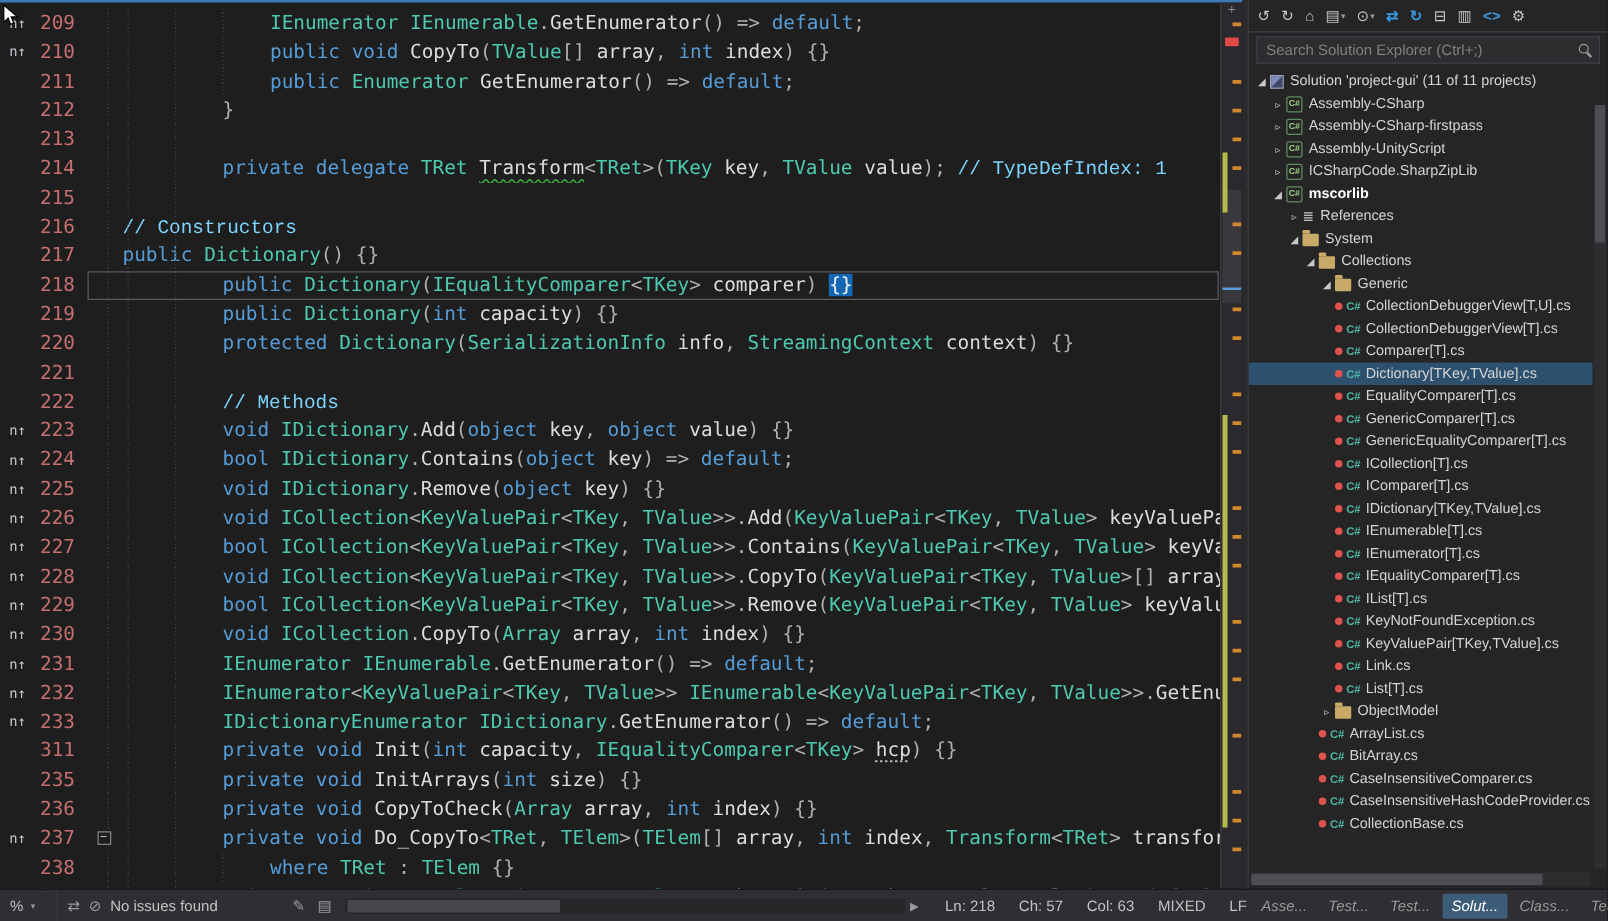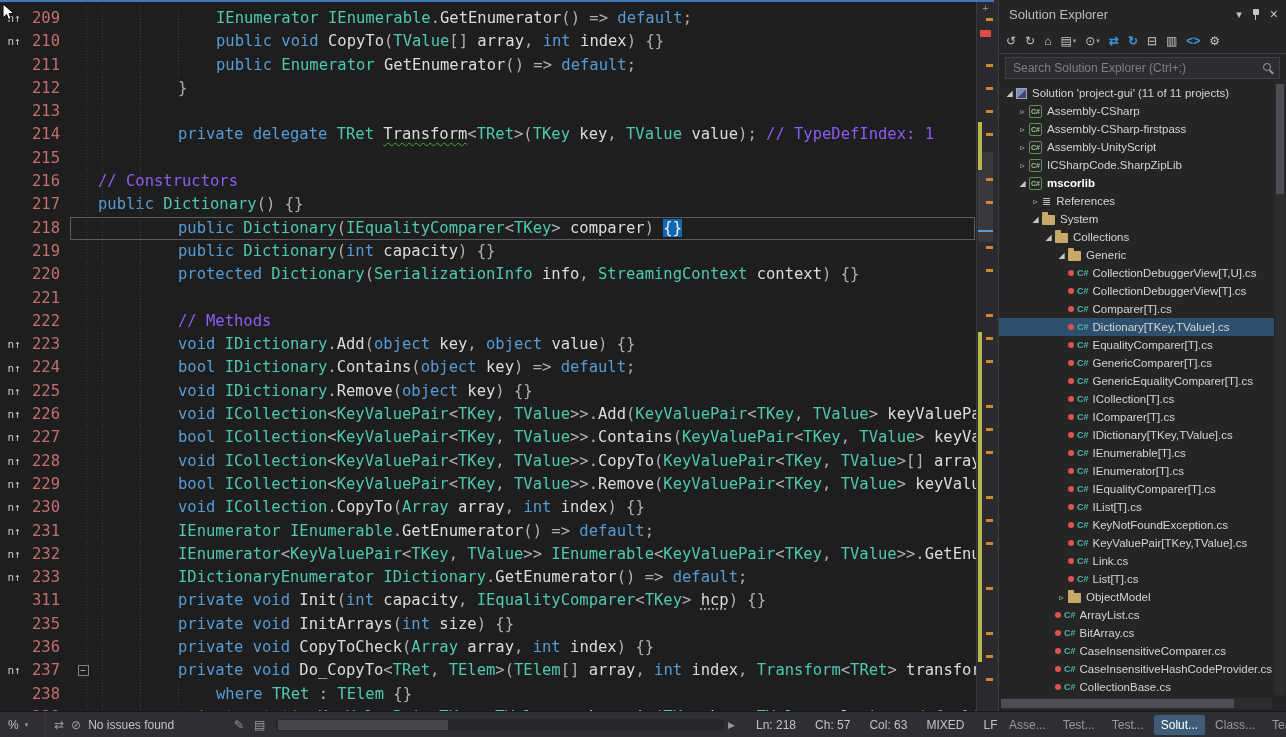--- a/index.html
+++ b/index.html
@@ -24,21 +24,21 @@
                  font:15.5px/23.3px "DejaVu Sans Mono",monospace; color:#dcdcdc; }
   .code-inner  { display:inline-block; white-space:pre; }
   .guide       { position:absolute; top:0; bottom:0; width:1px;
                  background:repeating-linear-gradient(to bottom,#3e3e3e 0 1px,transparent 1px 3px); }
   .cur-box     { position:absolute; left:70px; right:1px; top:0; bottom:0;
                  border:1px solid #5a5a5f; pointer-events:none; }
   .tk-k  { color:#569cd6; }
   .tk-t  { color:#4ec9b0; }
   .tk-p  { color:#dcdcdc; }
   .tk-o  { color:#b0b0b0; }
-  .tk-c  { color:#8b5cf6; }
+  .tk-c  { color:#7dd3fc;font-family:Liberation Mono, monospace; }
   .tk-sel{ background:#1468b3; color:#eef3f8; }
   .tk-sq { color:#dcdcdc; text-decoration:underline; text-decoration-style:wavy;
            text-decoration-color:#3fae3f; text-decoration-thickness:1px; text-underline-offset:3px; }
   .tk-u  { color:#dcdcdc; text-decoration:underline dotted #b8b8b8; text-underline-offset:3px; }
 
   
   .v-scroll { position:absolute; right:0; top:0; bottom:0; width:18px; background:#2a2a2e; border-left:1px solid #3a3a3e; }
   .sb-grip  { position:absolute; top:0; left:0; right:0; height:13px; text-align:center;
               color:#8a8a90; font-size:11px; line-height:13px; }
   .sb-thumb { position:absolute; left:1px; right:1px; top:150px; height:90px; background:rgba(200,200,200,.10); }
@@ -113,21 +113,21 @@
   .issues-box { position:absolute; left:54px; top:0; bottom:0; display:flex; align-items:center; gap:7px; }
   .dim-ico { color:#9a9aa0; font-size:12px; }
   .edit-icons { position:absolute; left:234px; top:0; bottom:0; display:flex; align-items:center; gap:10px; }
   .h-scroll { position:absolute; left:276px; top:7px; width:448px; height:12px; background:#27272a; }
   .h-thumb  { position:absolute; left:2px; top:1px; bottom:1px; width:170px; background:#46464c; }
   .h-arrow  { position:absolute; left:728px; top:0; bottom:0; display:flex; align-items:center;
               color:#9a9a9a; font-size:9px; }
   .pos-box { position:absolute; left:756px; top:0; bottom:0; display:flex; align-items:center; gap:19px; }
   .panel-tabs { position:absolute; left:1000px; right:0; top:0; bottom:0; display:flex;
                 align-items:center; gap:3px; padding-left:2px; }
-  .se-tab { padding:3px 7px; color:#999999; border-radius:2px; }
+  .se-tab { padding:3px 7px; color:#999999; border-radius:2px;font-style:italic; }
   .se-tab.active { background:#3d5c77; color:#ffffff; }
 
   .mouse-cursor { position:absolute; left:2px; top:3px; z-index:99; pointer-events:none; }
 </style>
 </head>
 <body>
 
 <div class="editor-pane">
   <div class="code-area">
       <div class="code-row">
@@ -352,28 +352,20 @@
     </div>
 </div>
 
 <svg class="mouse-cursor" width="14" height="20">
   <polygon points="1,1 1,15 4.5,11.5 6.5,16.5 9,15.5 7,10.5 12,10.5" fill="#ffffff" stroke="#000000" stroke-width="1"></polygon>
 </svg>
 
 <div class="splitter"></div>
 
 <div class="se">
-  <div class="se-header">
-    <span class="se-header-title">Solution Explorer</span>
-    <span class="se-header-icons">
-      <span class="hdr-ico">▾</span>
-      <span class="pin-icon"></span>
-      <span class="hdr-ico close-x">×</span>
-    </span>
-  </div>
   <div class="se-toolbar">
       <span class="tb-item">
         <span class="tb-glyph">↺</span>
       </span>
       <span class="tb-item">
         <span class="tb-glyph">↻</span>
       </span>
       <span class="tb-item">
         <span class="tb-glyph">⌂</span>
       </span>

